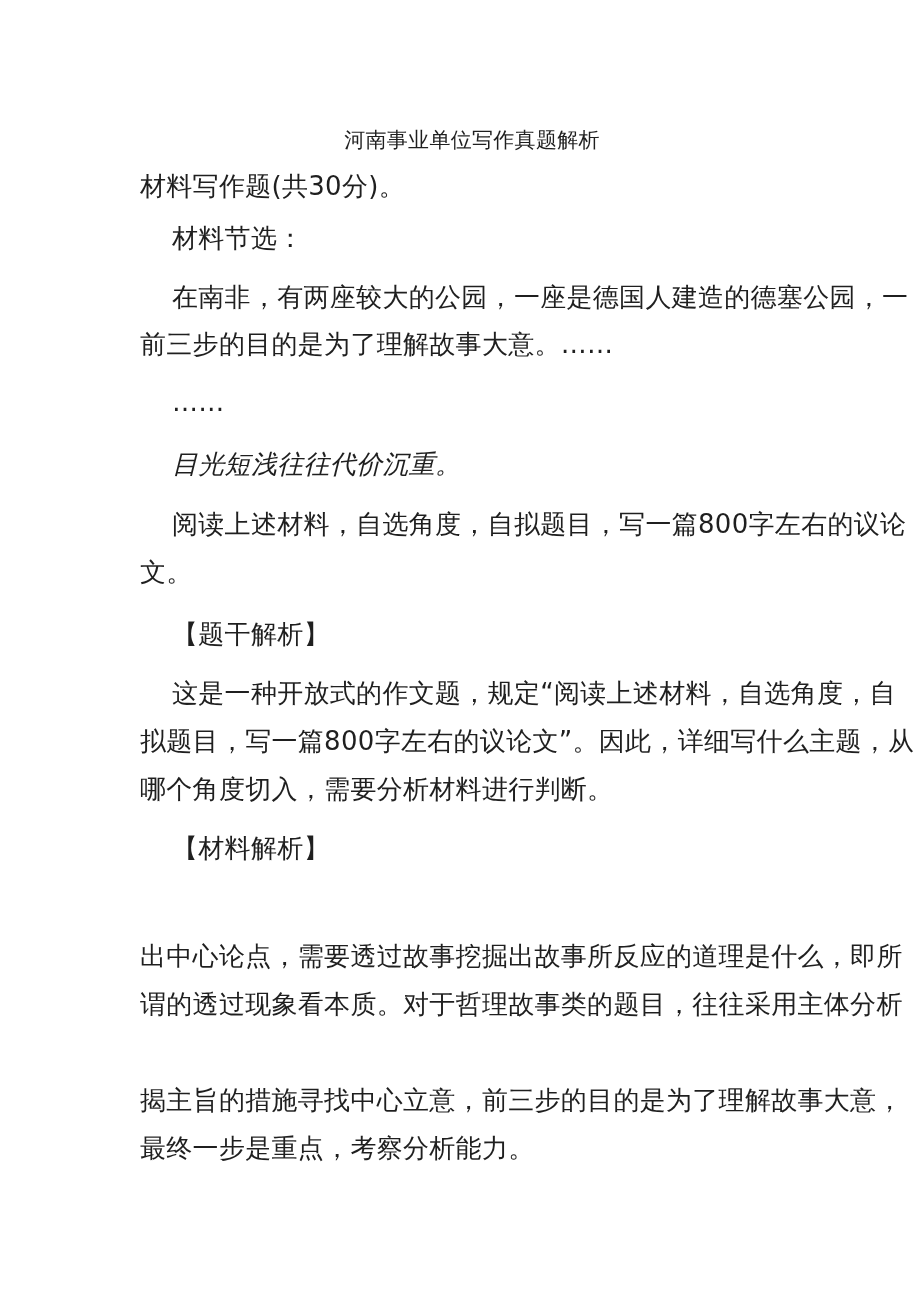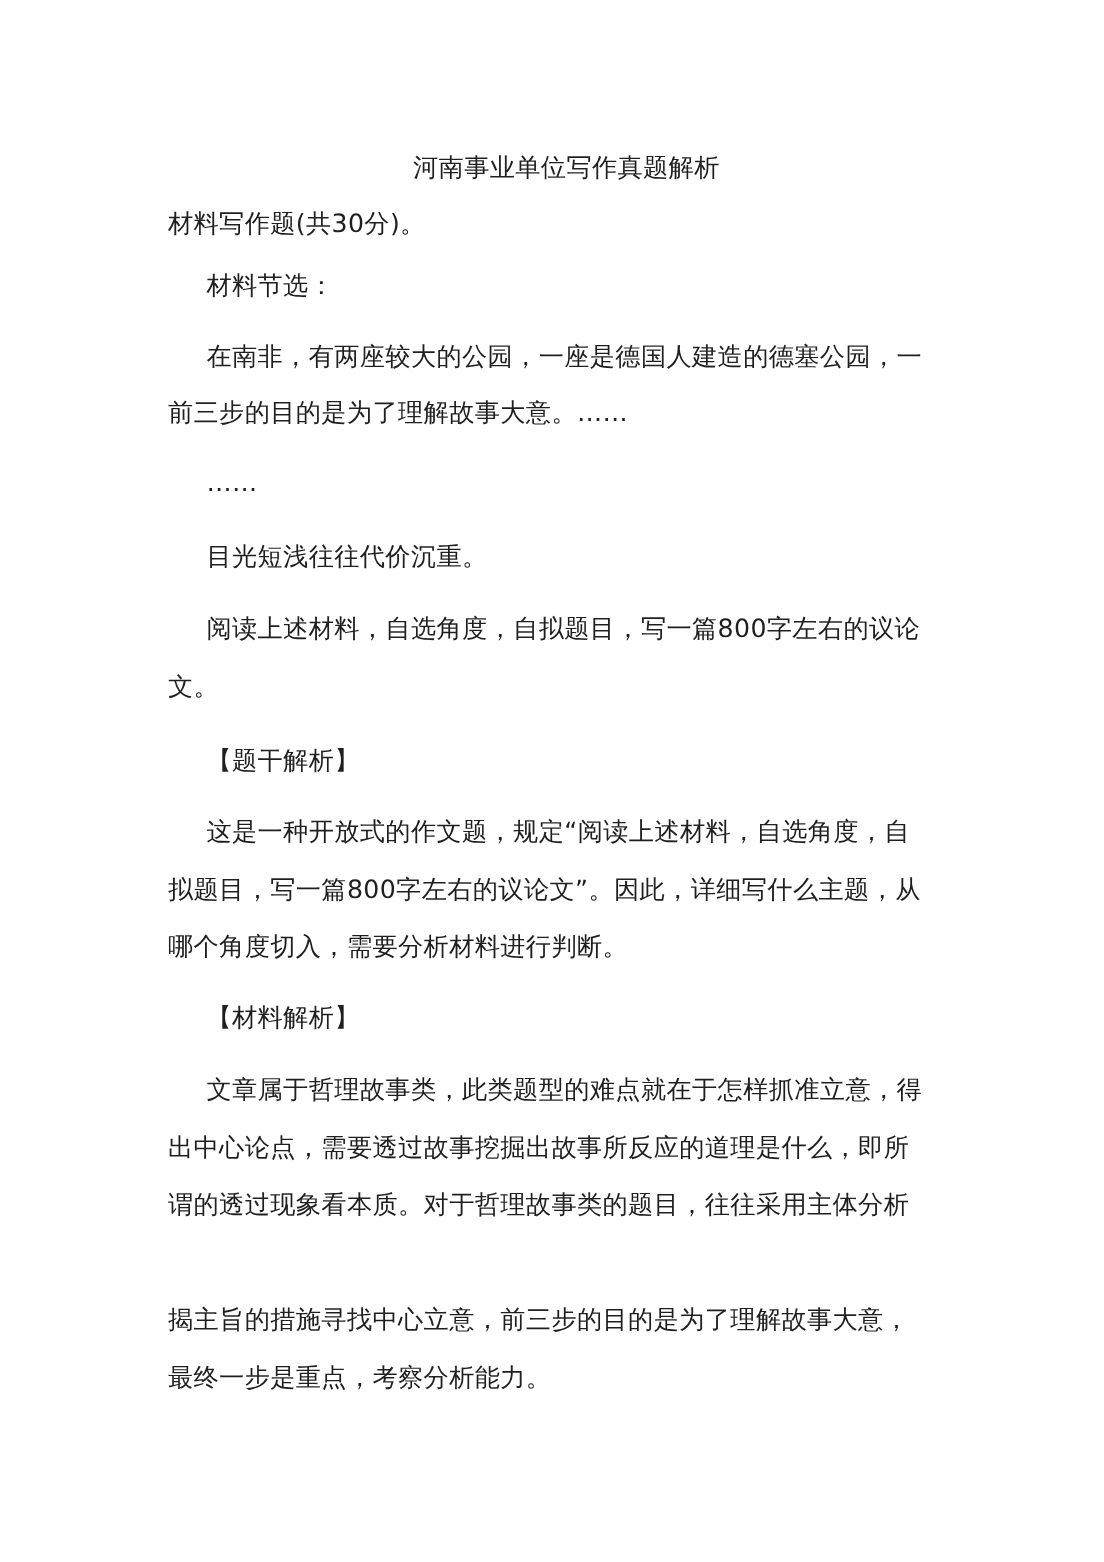--- a/index.html
+++ b/index.html
@@ -17,21 +17,21 @@
     }
     .page {
       position: absolute;
       left: 0;
       top: 0;
       width: 920px;
       height: 1302px;
     }
     .line {
       position: absolute;
-      font-size: 21px;
+      font-size: 26px;
       line-height: 28px;
       white-space: nowrap;
       letter-spacing: 0.3px;
     }
     .title {
       left: 0;
       width: 920px;
       text-align: center;
       font-size: 21px;
     }
@@ -40,26 +40,25 @@
 <body>
 
 <div class="page">
   <div class="line title" style="top:126px;margin-left:12px;">河南事业单位写作真题解析</div>
 
   <div class="line" style="left:140px;top:172px;">材料写作题(共30分)。</div>
   <div class="line" style="left:172px;top:224px;">材料节选：</div>
   <div class="line" style="left:172px;top:283px;">在南非，有两座较大的公园，一座是德国人建造的德塞公园，一</div>
   <div class="line" style="left:140px;top:330px;">前三步的目的是为了理解故事大意。……</div>
   <div class="line" style="left:172px;top:388px;">……</div>
-  <div class="line" style="left:172px;top:450px;">目光短浅往往代价沉重。</div>
+  <div class="line" style="left:172px;top:450px;font-style:italic;">目光短浅往往代价沉重。</div>
   <div class="line" style="left:172px;top:510px;">阅读上述材料，自选角度，自拟题目，写一篇800字左右的议论</div>
   <div class="line" style="left:140px;top:558px;">文。</div>
   <div class="line" style="left:172px;top:620px;">【题干解析】</div>
   <div class="line" style="left:172px;top:679px;">这是一种开放式的作文题，规定“阅读上述材料，自选角度，自</div>
   <div class="line" style="left:140px;top:727px;">拟题目，写一篇800字左右的议论文”。因此，详细写什么主题，从</div>
   <div class="line" style="left:140px;top:775px;">哪个角度切入，需要分析材料进行判断。</div>
   <div class="line" style="left:172px;top:834px;">【材料解析】</div>
-  <div class="line" style="left:172px;top:894px;">文章属于哲理故事类，此类题型的难点就在于怎样抓准立意，得</div>
   <div class="line" style="left:140px;top:942px;">出中心论点，需要透过故事挖掘出故事所反应的道理是什么，即所</div>
   <div class="line" style="left:140px;top:990px;">谓的透过现象看本质。对于哲理故事类的题目，往往采用主体分析</div>
   <div class="line" style="left:140px;top:1086px;">揭主旨的措施寻找中心立意，前三步的目的是为了理解故事大意，</div>
   <div class="line" style="left:140px;top:1134px;">最终一步是重点，考察分析能力。</div>
 </div>
 
 </body></html>

